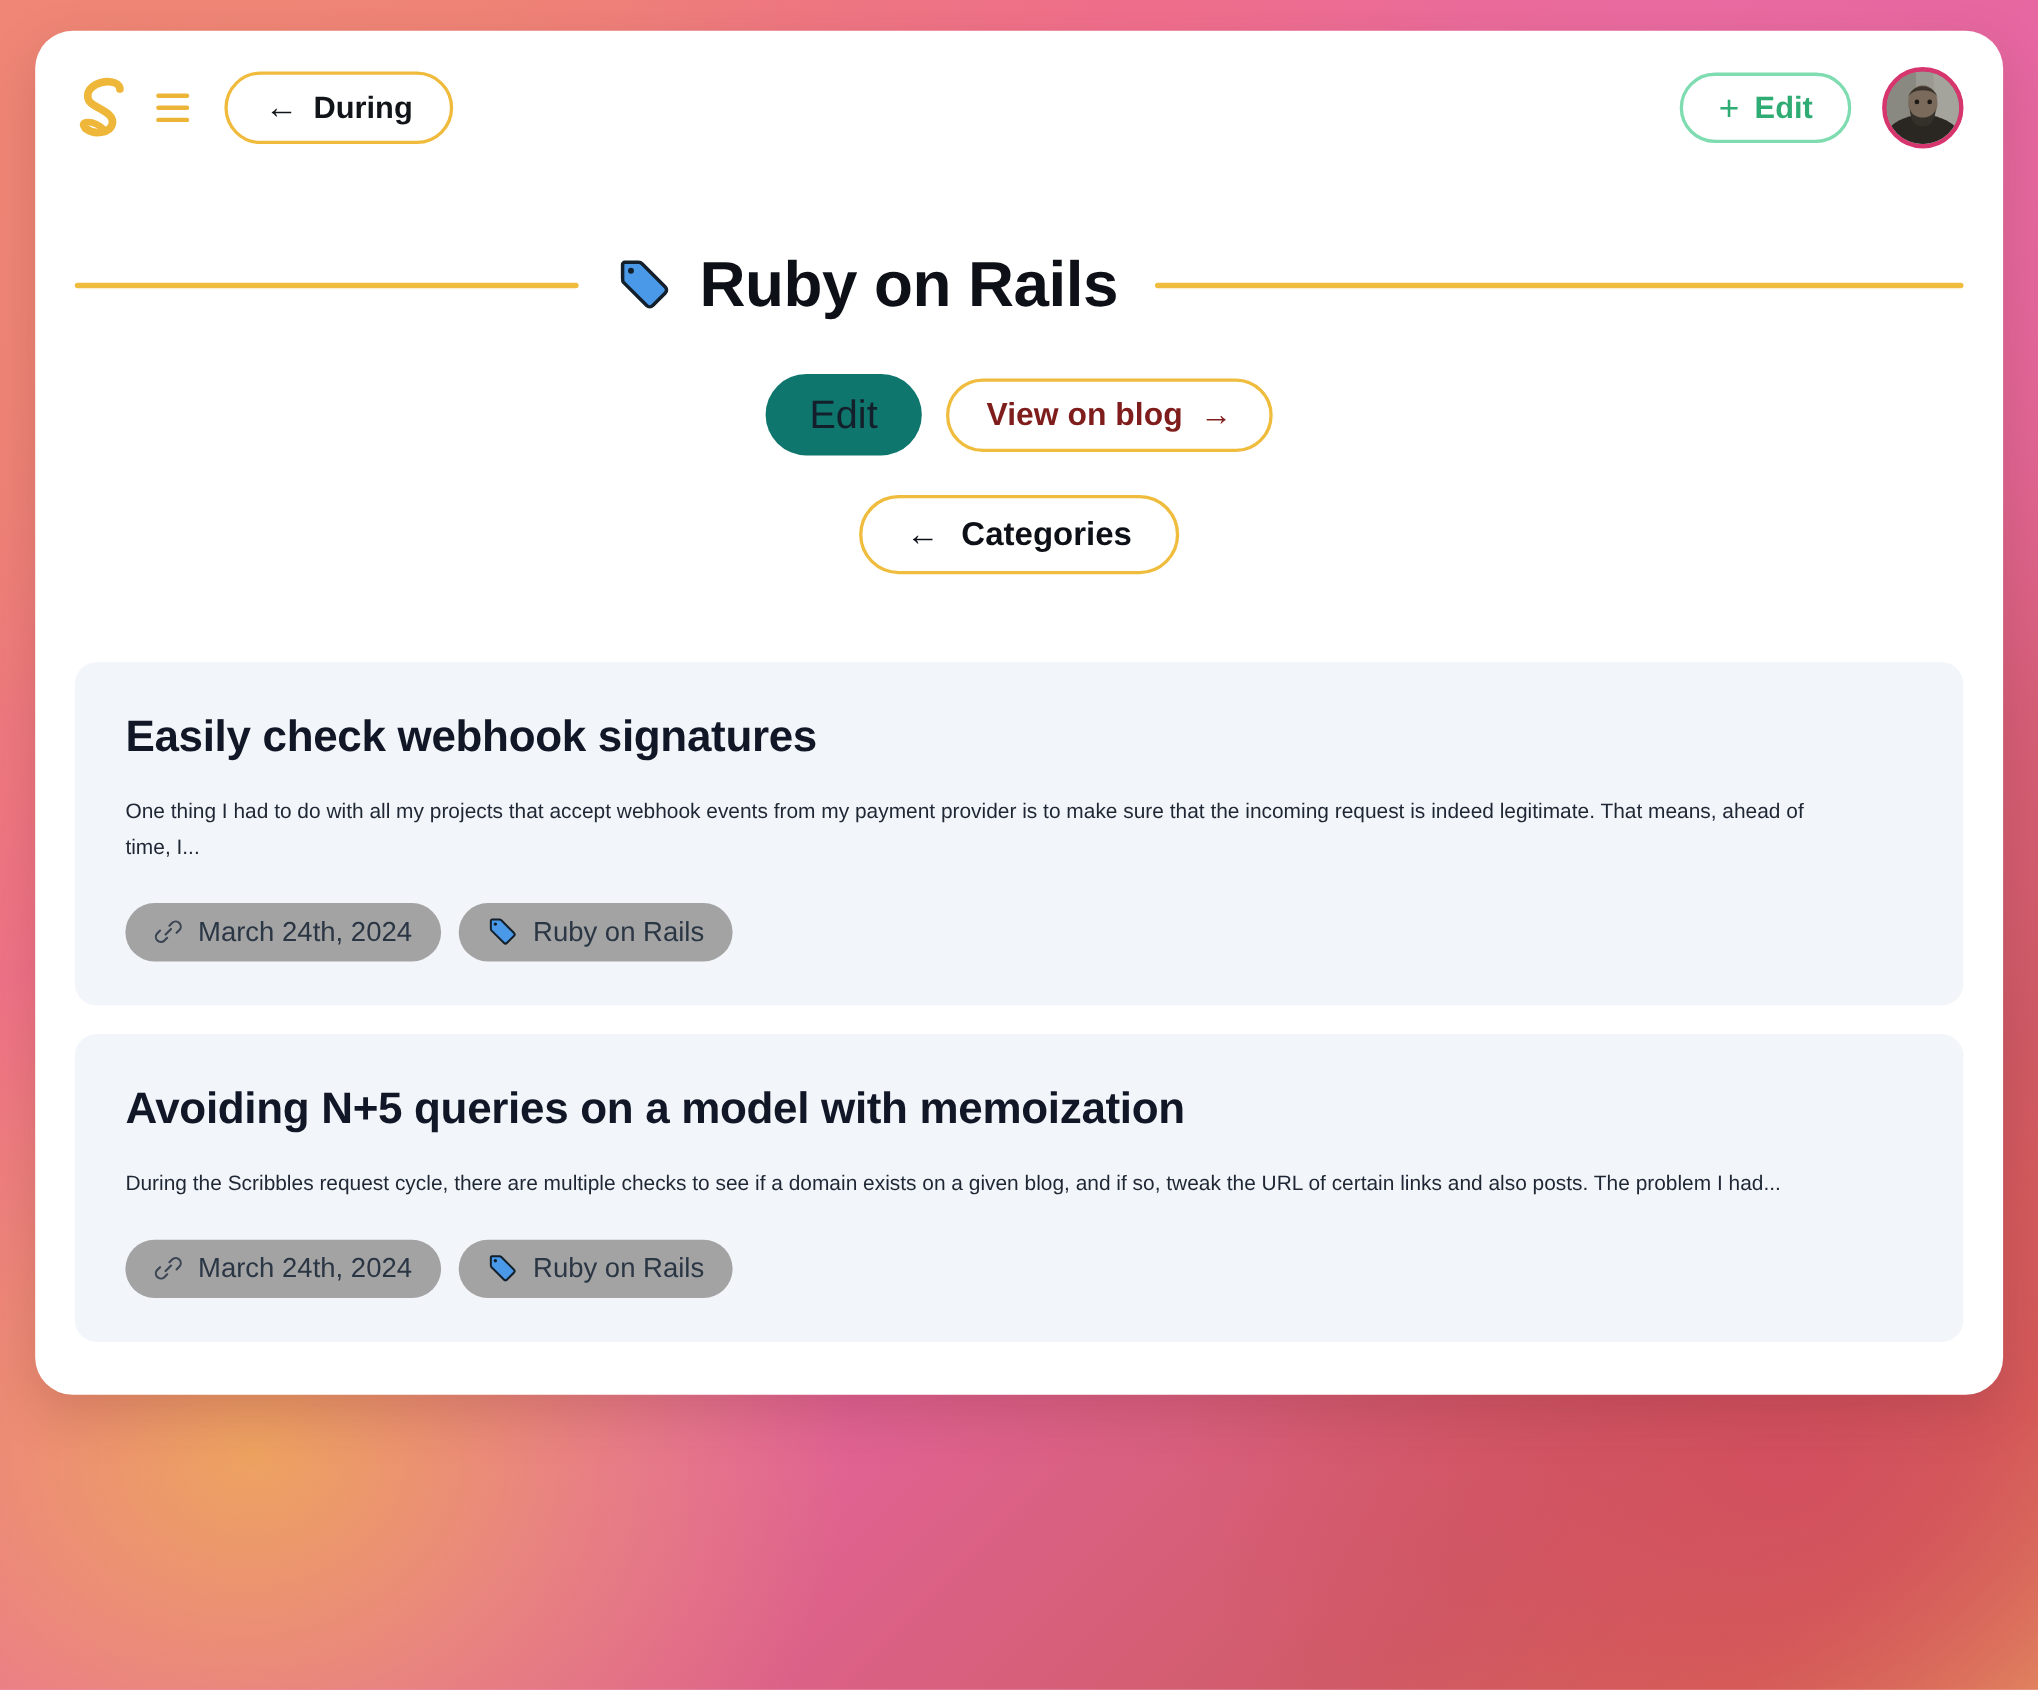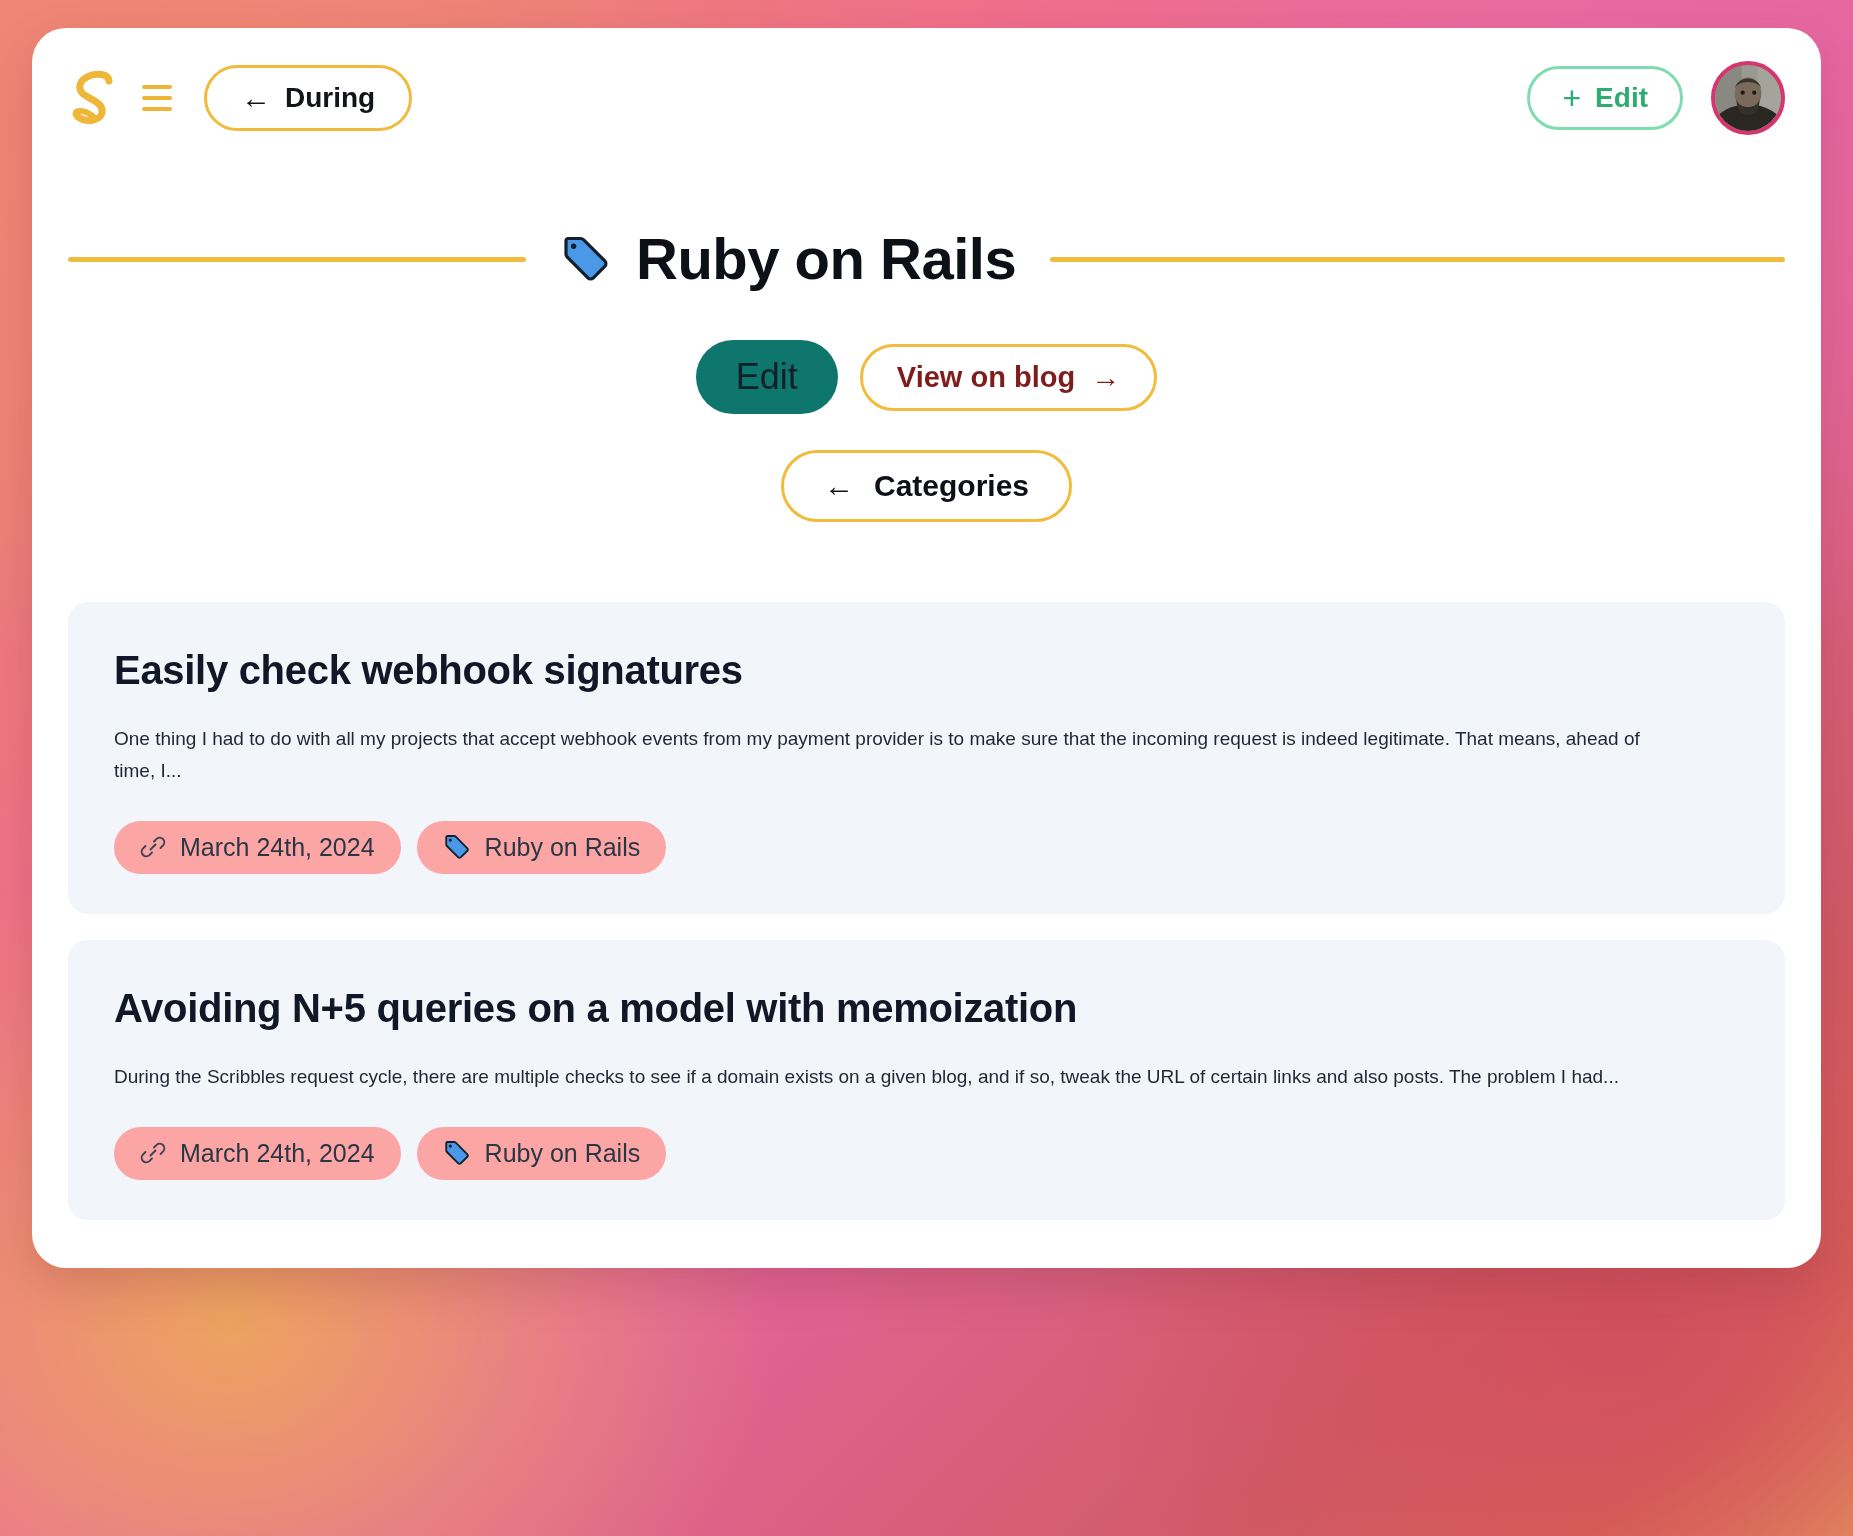--- a/index.html
+++ b/index.html
@@ -196,21 +196,21 @@
   .post-excerpt {
     font-size: 19px;
     line-height: 1.68;
     color: #1e2733;
     margin-bottom: 34px;
     max-width: 1560px;
   }
   .meta-row { display: flex; gap: 16px; align-items: center; flex-wrap: wrap; }
   .chip {
     display: inline-flex; align-items: center; gap: 14px;
-    background: #fca5a5;
+    background: #a3a3a3;
     border-radius: 999px;
     padding: 12px 26px;
     font-size: 25px;
     color: #2b3645;
     cursor: pointer;
   }
   .chip-tag-ico { width: 28px; height: 28px; display: block; }
   .link-ico { width: 26px; height: 26px; display: block; }
 </style>
 </head>

